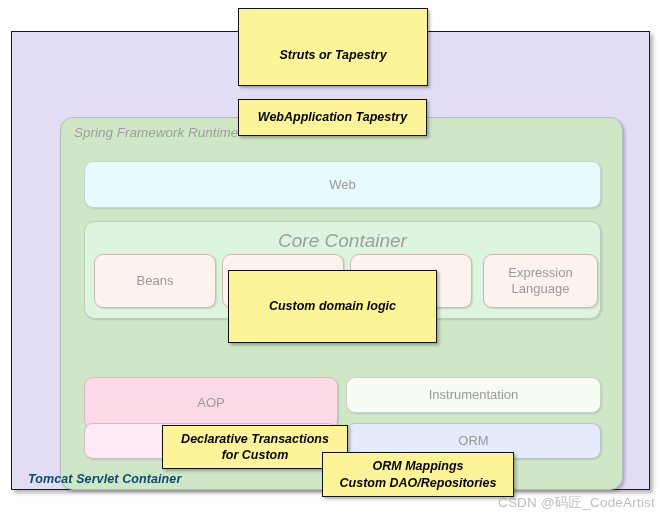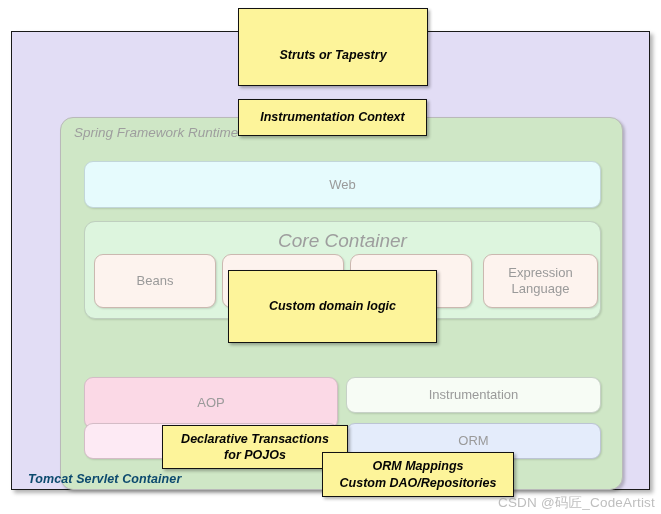--- a/index.html
+++ b/index.html
@@ -256,34 +256,34 @@
 
   <div class="note note-web-frontend">
     <div>
       <br>
       <span>Struts or Tapestry</span>
     </div>
   </div>
 
   <div class="note note-wac">
     <div>
-      <span>Instrumentation Context</span>
+      <span>WebApplication Tapestry</span>
     </div>
   </div>
 
   <div class="note note-domain">
     <div>
       <span>Custom domain logic</span>
     </div>
   </div>
 
   <div class="note note-declarative">
     <div>
       <span>Declarative Transactions</span><br>
-      <span>for POJOs</span>
+      <span>for Custom</span>
     </div>
   </div>
 
   <div class="note note-orm-map">
     <div>
       <span>ORM Mappings</span><br>
       <span>Custom DAO/Repositories</span>
     </div>
   </div>
 

